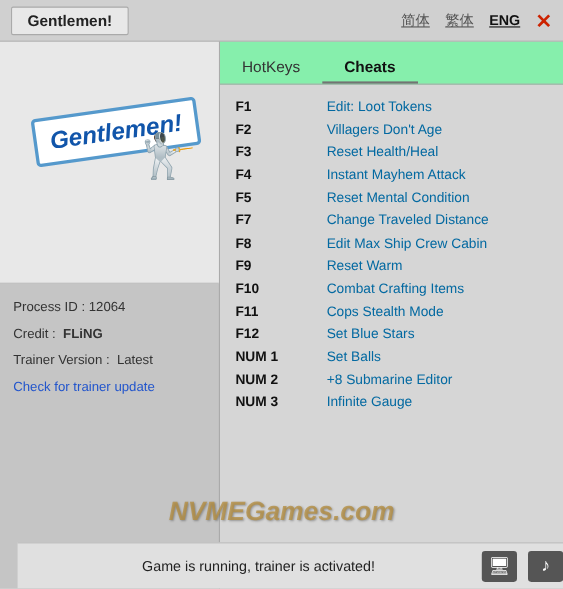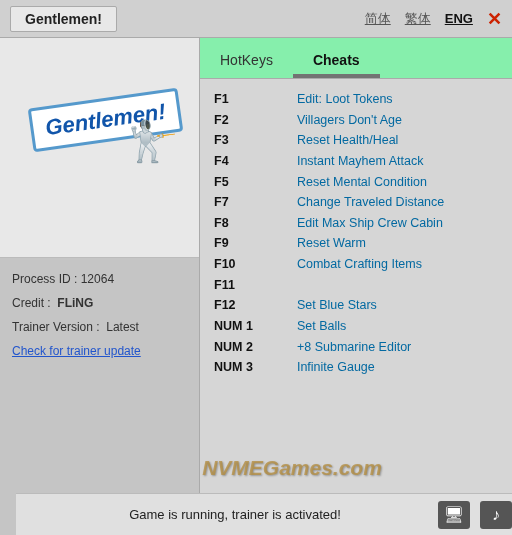--- a/index.html
+++ b/index.html
@@ -119,21 +119,20 @@
       display: flex;
       flex-direction: column;
       gap: 2px;
     }
     .info-label {
       color: #333;
       font-size: 12px;
     }
     .info-link {
       color: #2255cc;
-      text-decoration: underline;
       font-size: 12px;
       cursor: pointer;
     }
 
     
     .right-panel {
       flex: 1;
       background: #d6d6d6;
       display: flex;
       flex-direction: column;
@@ -149,21 +148,21 @@
     .tab {
       padding: 6px 20px;
       font-size: 14px;
       color: #333;
       cursor: pointer;
       border-bottom: 2px solid transparent;
     }
     .tab.active {
       color: #111;
       font-weight: bold;
-      border-bottom: 4px solid #737373;
+      border-bottom: 2px solid #737373;
     }
 
     
     .cheat-list {
       padding: 10px 14px;
       flex: 1;
       overflow-y: auto;
       color: #111;
       line-height: 1.65;
     }
@@ -226,28 +225,27 @@
       font-size: 16px;
       color: white;
     }
 
     
     .watermark {
       position: absolute;
       bottom: 55px;
       left: 50%;
       transform: translateX(-50%);
-      font-size: 21px;
+      font-size: 24px;
       font-weight: bold;
       color: rgba(180, 140, 60, 0.75);
       white-space: nowrap;
       pointer-events: none;
       font-style: italic;
       text-shadow: 1px 1px 2px rgba(0,0,0,0.3);
-      margin-left: 36px;
     }
   </style>
 </head>
 <body>
 
 <div class="title-bar">
   <div class="title-bar-left">Gentlemen!</div>
   <div class="title-bar-right">
     <span class="lang-btn">简体</span>
     <span class="lang-btn">繁体</span>
@@ -326,20 +324,21 @@
         <div class="cheat-item">
           <span class="cheat-key">F9</span>
           <span class="cheat-desc">&nbsp;&nbsp;Reset Warm</span>
         </div>
         <div class="cheat-item">
           <span class="cheat-key">F10</span>
           <span class="cheat-desc">&nbsp;&nbsp;Combat Crafting Items</span>
         </div>
         <div class="cheat-item">
           <span class="cheat-key">F11</span>
+          <span class="cheat-desc">&nbsp;&nbsp;Cops Stealth Mode</span>
         </div>
         <div class="cheat-item">
           <span class="cheat-key">F12</span>
           <span class="cheat-desc">&nbsp;&nbsp;Set Blue Stars</span>
         </div>
         <div class="cheat-item">
           <span class="cheat-key">NUM 1</span>
           <span class="cheat-desc">&nbsp;&nbsp;Set Balls</span>
         </div>
         <div class="cheat-item">

